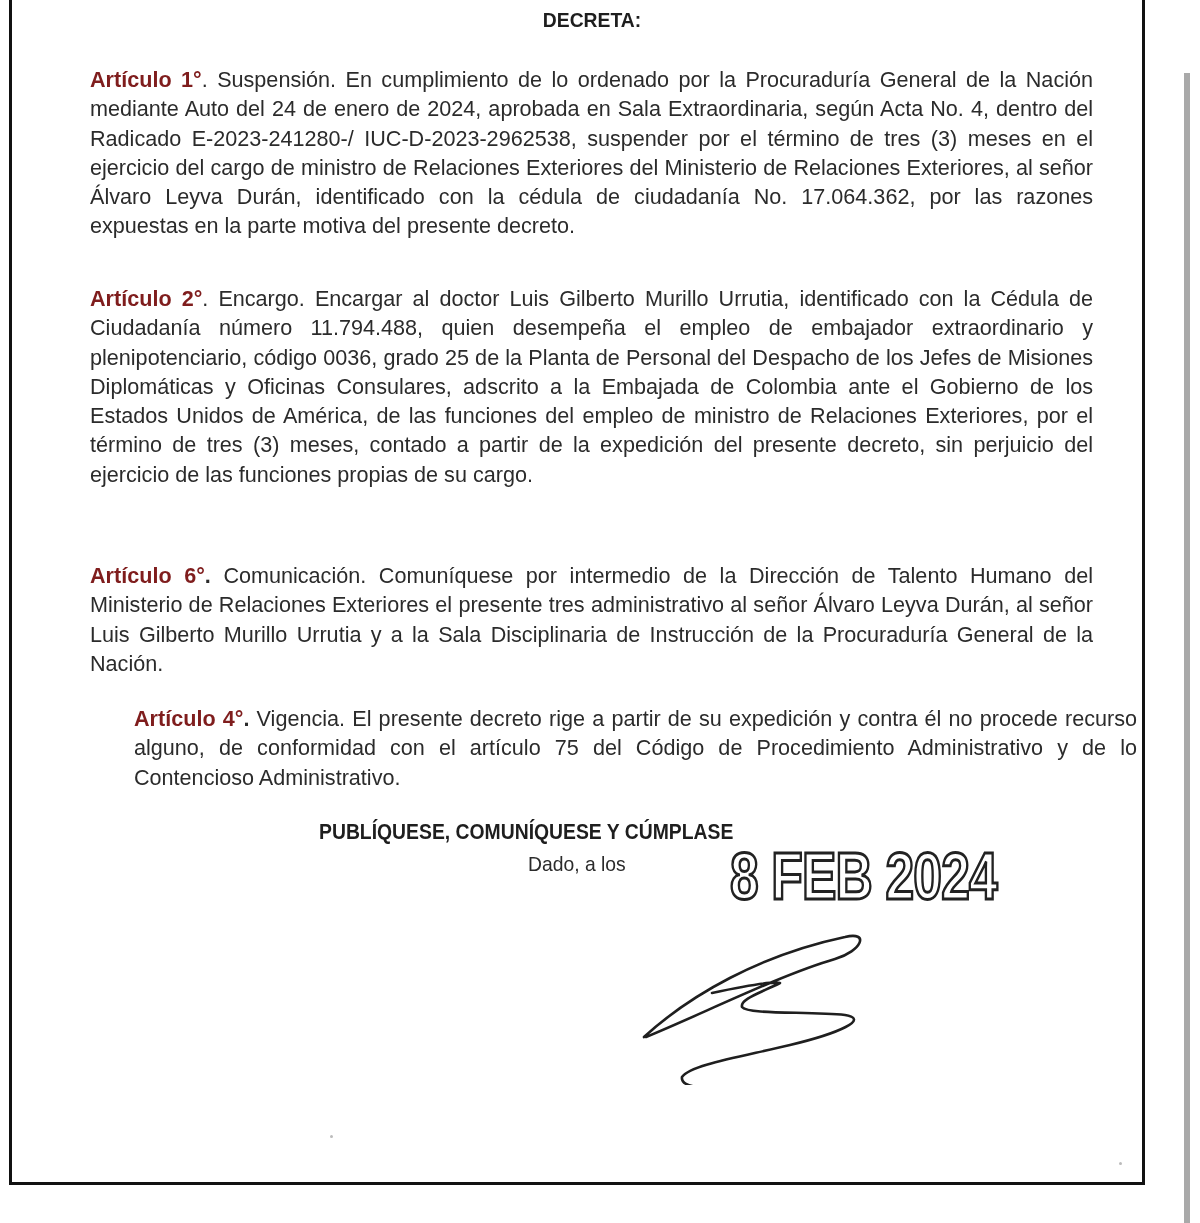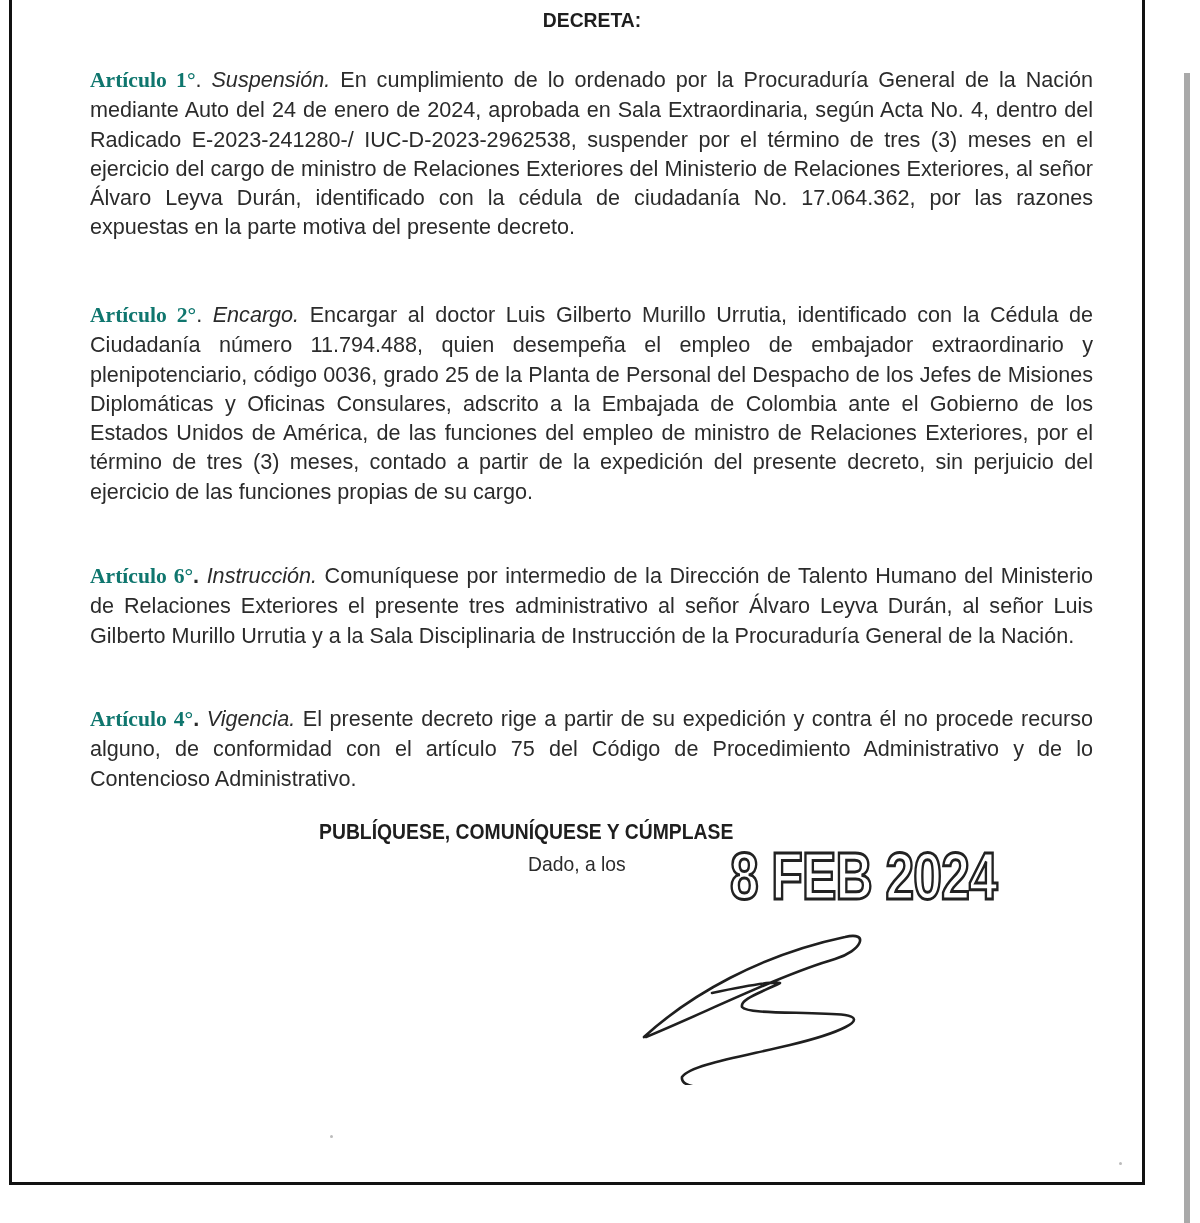--- a/index.html
+++ b/index.html
@@ -20,26 +20,26 @@
   .heading {
     position: absolute; left: 0; width: 1184px; top: 8px; text-align: center;
     font-weight: bold; font-size: 21px; letter-spacing: 0px; color: #1e1e1e;
     transform: scaleX(0.92);
   }
   .article {
     position: absolute; left: 90px; width: 1003px;
     font-size: 21.6px; line-height: 29.3px; text-align: justify;
     color: #2b2b2b;
   }
-  .article .lbl { font-weight: bold; color: #0f766e; font-family: Liberation Serif, serif; }
-  .article .sub { font-style: italic; }
+  .article .lbl { font-weight: bold; color: #7f1d1d; }
+  .article .sub { }
   #art1 { top: 65px; }
-  #art2 { top: 300px; }
+  #art2 { top: 284px; }
   #art3 { top: 561px; }
-  #art4 { top: 704px; }
+  #art4 { top: 704px; margin-left: 44px; }
   .closing {
     position: absolute; left: 319px; top: 820px; font-size: 21.5px; font-weight: bold;
     color: #1e1e1e; transform-origin: left; transform: scaleX(0.9);
   }
   .given {
     position: absolute; left: 528px; top: 852px; font-size: 21px; color: #2b2b2b;
     transform-origin: left; transform: scaleX(0.92);
   }
   .stamp {
     position: absolute; left: 730px; top: 838px; font-size: 66px; font-weight: bold;
@@ -65,21 +65,21 @@
 </div>
 
 <div class="article" id="art2">
   <span class="lbl">Artículo 2°</span>.
   <span class="sub">Encargo.</span>
   <span>Encargar al doctor Luis Gilberto Murillo Urrutia, identificado con la Cédula de Ciudadanía número 11.794.488, quien desempeña el empleo de embajador extraordinario y plenipotenciario, código 0036, grado 25 de la Planta de Personal del Despacho de los Jefes de Misiones Diplomáticas y Oficinas Consulares, adscrito a la Embajada de Colombia ante el Gobierno de los Estados Unidos de América, de las funciones del empleo de ministro de Relaciones Exteriores, por el término de tres (3) meses, contado a partir de la expedición del presente decreto, sin perjuicio del ejercicio de las funciones propias de su cargo.</span>
 </div>
 
 <div class="article" id="art3">
   <span class="lbl">Artículo 6°</span><b>.</b>
-  <span class="sub">Instrucción.</span>
+  <span class="sub">Comunicación.</span>
   <span>Comuníquese por intermedio de la Dirección de Talento Humano del Ministerio de Relaciones Exteriores el presente tres administrativo al señor Álvaro Leyva Durán, al señor Luis Gilberto Murillo Urrutia y a la Sala Disciplinaria de Instrucción de la Procuraduría General de la Nación.</span>
 </div>
 
 <div class="article" id="art4">
   <span class="lbl">Artículo 4°</span><b>.</b>
   <span class="sub">Vigencia.</span>
   <span>El presente decreto rige a partir de su expedición y contra él no procede recurso alguno, de conformidad con el artículo 75 del Código de Procedimiento Administrativo y de lo Contencioso Administrativo.</span>
 </div>
 
 <div class="closing">PUBLÍQUESE, COMUNÍQUESE Y CÚMPLASE</div>

